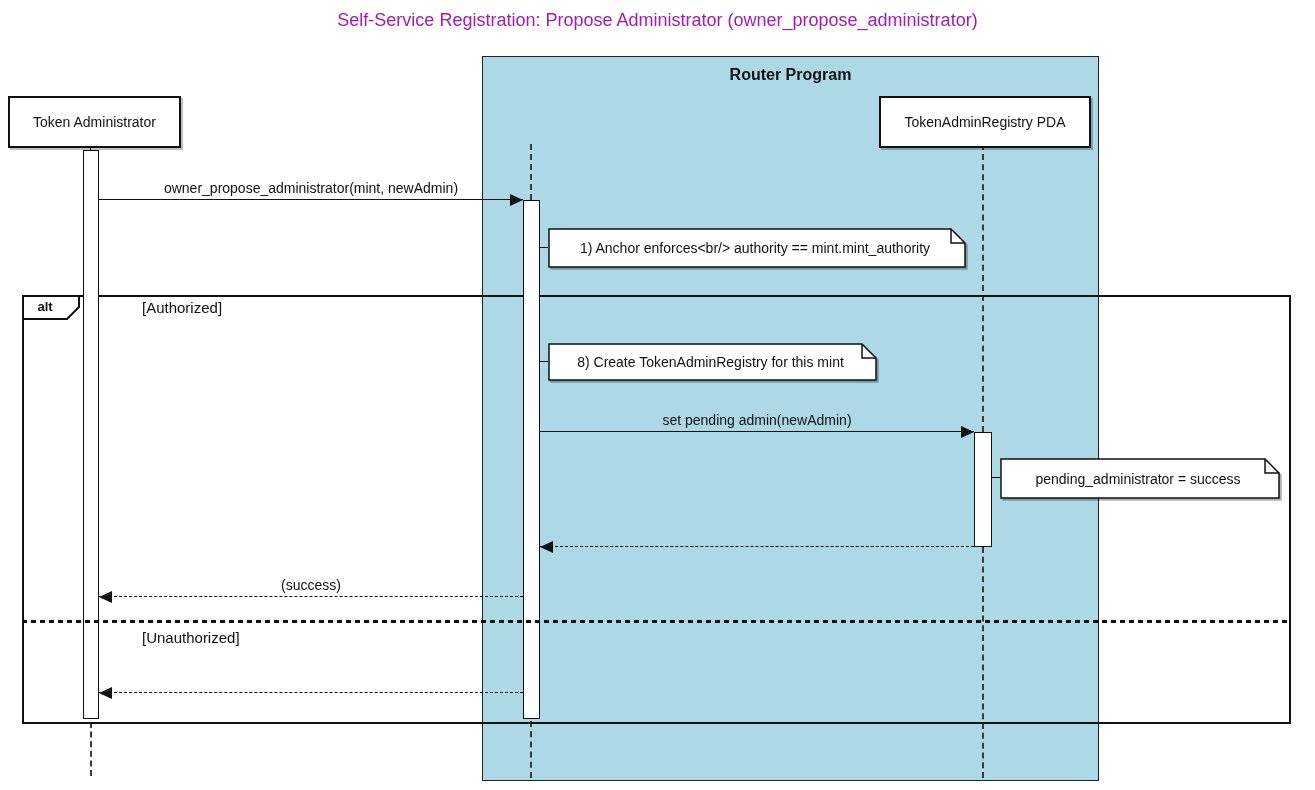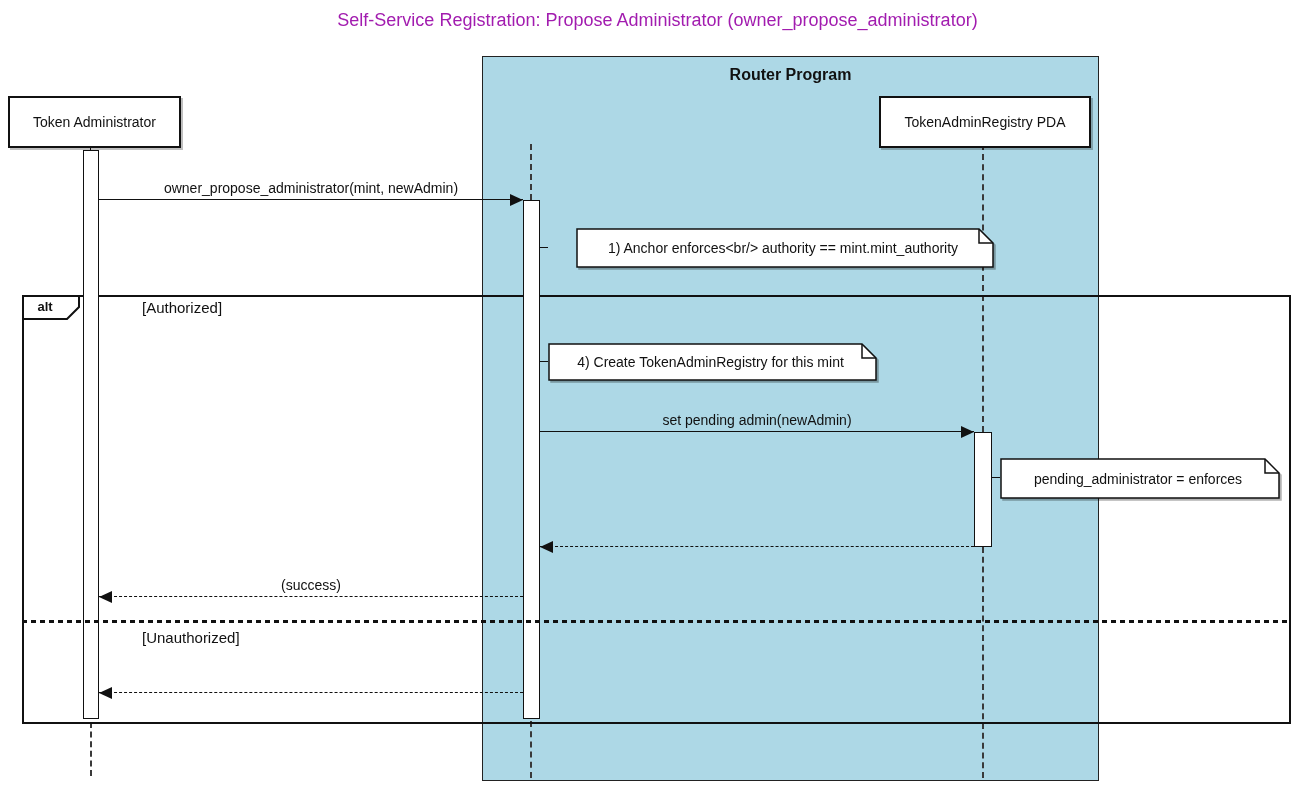--- a/index.html
+++ b/index.html
@@ -127,48 +127,48 @@
 
   <div class="abs activation" style="left:83px;top:150px;width:16px;height:569px;"></div>
   <div class="abs activation" style="left:523px;top:200px;width:17px;height:519px;"></div>
   <div class="abs activation" style="left:974px;top:432px;width:18px;height:115px;"></div>
 
   <div class="abs msg-label" style="left:99px;top:180px;width:424px;">owner_propose_administrator(mint, newAdmin)</div>
   <div class="abs line-solid" style="left:99px;top:199px;width:424px;"></div>
   <div class="abs arrow-right" style="left:510px;top:194px;"></div>
 
   <div class="abs note-connector" style="left:540px;top:247px;width:8px;"></div>
-  <div class="abs note" style="left:548px;top:228px;width:418px;height:40px;margin-left:28px;">
+  <div class="abs note" style="left:548px;top:228px;width:418px;height:40px;">
     <svg width="418" height="40" viewBox="0 0 418 40">
       <path d="M1,1 H403 L417,15 V39 H1 Z" fill="#ffffff" stroke="#111" stroke-width="1.5"></path>
       <path d="M403,1 V15 H417" fill="none" stroke="#111" stroke-width="1.5"></path>
     </svg>
     <div class="note-text">1) Anchor enforces&lt;br/&gt; authority == mint.mint_authority</div>
   </div>
 
   <div class="abs note-connector" style="left:540px;top:361px;width:8px;"></div>
   <div class="abs note" style="left:548px;top:343px;width:329px;height:38px;">
     <svg width="329" height="38" viewBox="0 0 329 38">
       <path d="M1,1 H314 L328,15 V37 H1 Z" fill="#ffffff" stroke="#111" stroke-width="1.5"></path>
       <path d="M314,1 V15 H328" fill="none" stroke="#111" stroke-width="1.5"></path>
     </svg>
-    <div class="note-text">4) Create TokenAdminRegistry for this mint</div>
+    <div class="note-text">8) Create TokenAdminRegistry for this mint</div>
   </div>
 
   <div class="abs msg-label" style="left:540px;top:412px;width:434px;">set pending admin(newAdmin)</div>
   <div class="abs line-solid" style="left:540px;top:431px;width:434px;"></div>
   <div class="abs arrow-right" style="left:961px;top:426px;"></div>
 
   <div class="abs note-connector" style="left:992px;top:477px;width:8px;"></div>
   <div class="abs note" style="left:1000px;top:458px;width:280px;height:41px;">
     <svg width="280" height="41" viewBox="0 0 280 41">
       <path d="M1,1 H265 L279,15 V40 H1 Z" fill="#ffffff" stroke="#111" stroke-width="1.5"></path>
       <path d="M265,1 V15 H279" fill="none" stroke="#111" stroke-width="1.5"></path>
     </svg>
-    <div class="note-text">pending_administrator = enforces</div>
+    <div class="note-text">pending_administrator = success</div>
   </div>
 
   <div class="abs line-dashed" style="left:540px;top:546px;width:434px;"></div>
   <div class="abs arrow-left" style="left:540px;top:541px;"></div>
 
   <div class="abs msg-label" style="left:99px;top:577px;width:424px;">(success)</div>
   <div class="abs line-dashed" style="left:99px;top:596px;width:424px;"></div>
   <div class="abs arrow-left" style="left:99px;top:591px;"></div>
 
   <div class="abs line-dashed" style="left:99px;top:692px;width:424px;"></div>

